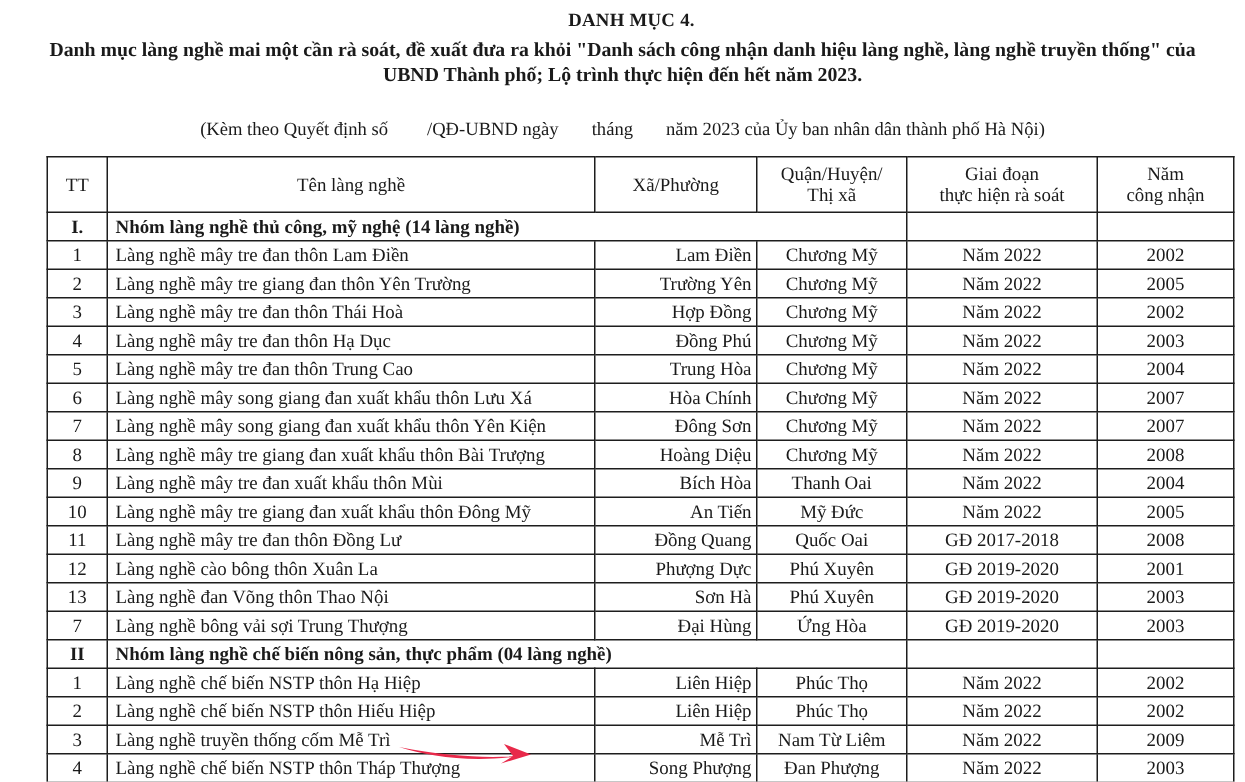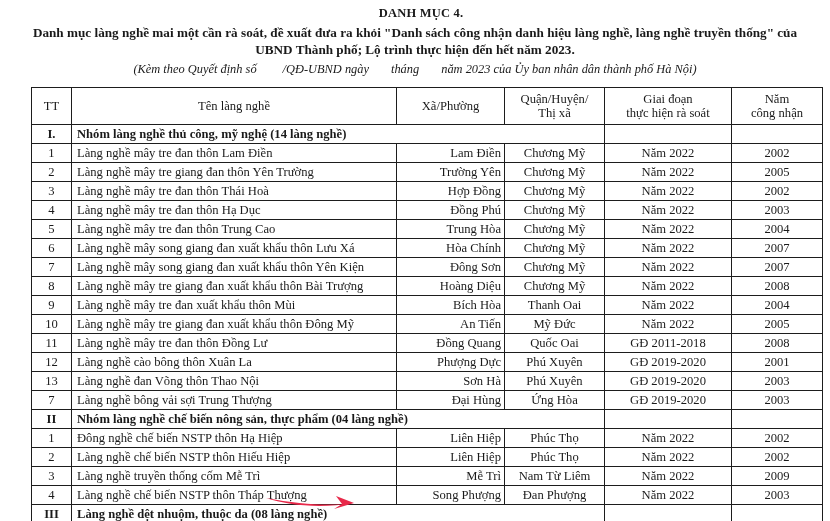--- a/index.html
+++ b/index.html
@@ -36,23 +36,22 @@
   }
   .doc-subtitle {
     font-size: 13.2px;
     font-weight: bold;
     line-height: 1.32;
     margin-top: 2px;
     padding: 0 30px;
   }
   .doc-note {
     font-size: 12.4px;
-    font-style: italic;
     line-height: 1.3;
-    margin-top: 3px;
+    margin-top: 20px;
   }
   .doc-note .gap-sm { display: inline-block; width: 26px; }
   .doc-note .gap-md { display: inline-block; width: 22px; }
 
   
   .table-wrap {
     margin: 9px auto 0 auto;
     width: 768px;
   }
   table.dm {
@@ -221,21 +220,21 @@
             <td class="c-xa">An Tiến</td>
             <td class="c-quan">Mỹ Đức</td>
             <td class="c-giai">Năm 2022</td>
             <td class="c-nam">2005</td>
           </tr>
           <tr class="data-row">
             <td class="c-tt">11</td>
             <td class="c-name">Làng nghề mây tre đan thôn Đồng Lư</td>
             <td class="c-xa">Đồng Quang</td>
             <td class="c-quan">Quốc Oai</td>
-            <td class="c-giai">GĐ 2011-2018</td>
+            <td class="c-giai">GĐ 2017-2018</td>
             <td class="c-nam">2008</td>
           </tr>
           <tr class="data-row">
             <td class="c-tt">12</td>
             <td class="c-name">Làng nghề cào bông thôn Xuân La</td>
             <td class="c-xa">Phượng Dực</td>
             <td class="c-quan">Phú Xuyên</td>
             <td class="c-giai">GĐ 2019-2020</td>
             <td class="c-nam">2001</td>
           </tr>
@@ -256,21 +255,21 @@
             <td class="c-nam">2003</td>
           </tr>
           <tr class="section-row">
             <td class="c-tt">II</td>
             <td class="sec-label" colspan="3">Nhóm làng nghề chế biến nông sản, thực phẩm (04 làng nghề)</td>
             <td class="c-giai"></td>
             <td class="c-nam"></td>
           </tr>
           <tr class="data-row">
             <td class="c-tt">1</td>
-            <td class="c-name">Đông nghề chế biến NSTP thôn Hạ Hiệp</td>
+            <td class="c-name">Làng nghề chế biến NSTP thôn Hạ Hiệp</td>
             <td class="c-xa">Liên Hiệp</td>
             <td class="c-quan">Phúc Thọ</td>
             <td class="c-giai">Năm 2022</td>
             <td class="c-nam">2002</td>
           </tr>
           <tr class="data-row">
             <td class="c-tt">2</td>
             <td class="c-name">Làng nghề chế biến NSTP thôn Hiếu Hiệp</td>
             <td class="c-xa">Liên Hiệp</td>
             <td class="c-quan">Phúc Thọ</td>

